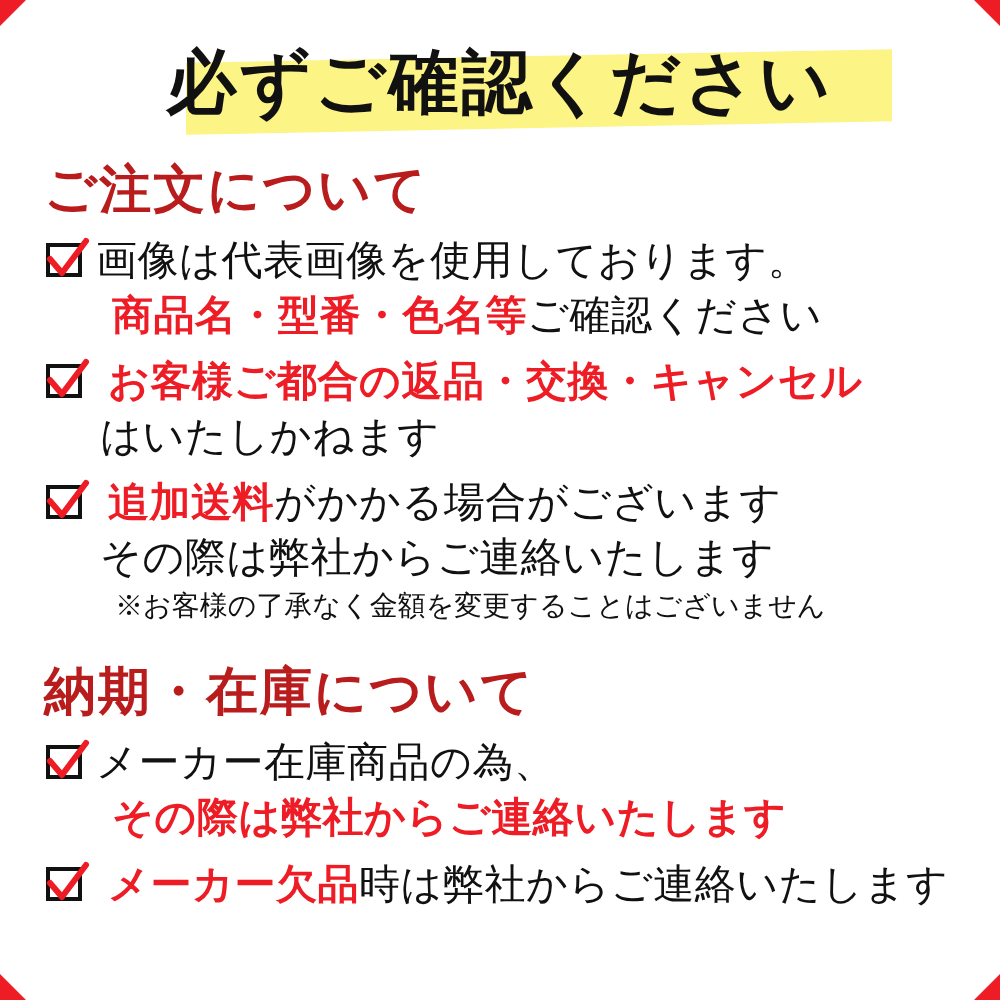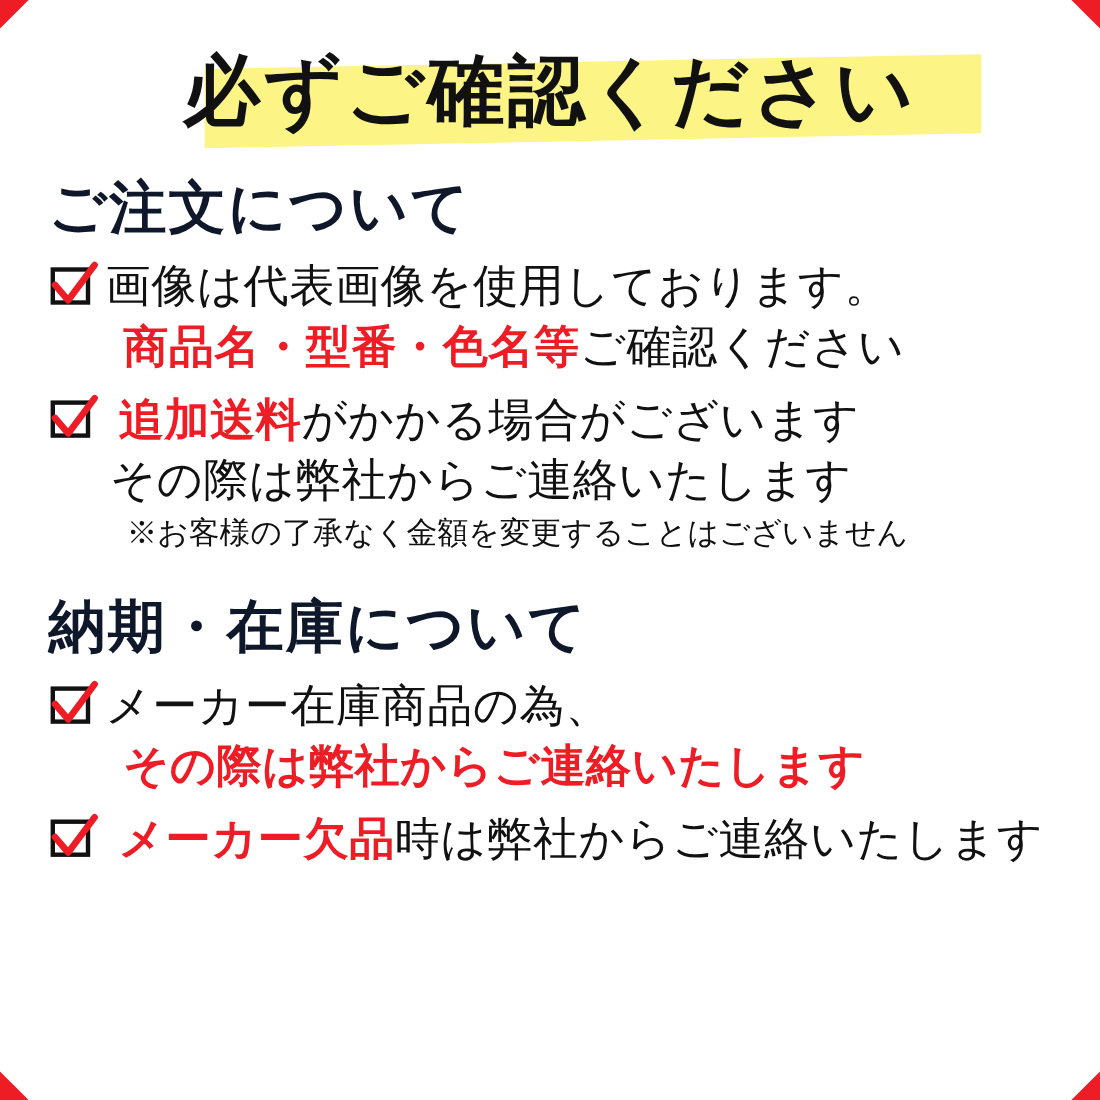--- a/index.html
+++ b/index.html
@@ -75,21 +75,21 @@
     letter-spacing: 3px;
     color: #111111;
     line-height: 96px;
     font-family: "DejaVu Serif", "Liberation Serif", serif;
   }
 
   
   .section-head {
     font-size: 52px;
     font-weight: bold;
-    color: #0f172a;
+    color: #b91c1c;
     letter-spacing: 2px;
     margin: 26px 0 6px 6px;
     line-height: 1.25;
   }
   .section-head.second {
     margin-top: 34px;
   }
 
   
   .item {
@@ -170,20 +170,32 @@
       <svg viewBox="0 0 46 46">
           <path d="M6 20 L18 34 L42 2" fill="none" stroke="#ee1c25" stroke-width="6" stroke-linecap="round" stroke-linejoin="round"></path>
         </svg>
     </span>
     <span class="lines">
       <div class="line"><span>画像は代表画像を使用しております。</span></div>
       <div class="line indent"><span class="red">商品名・型番・色名等</span><span>ご確認ください</span></div>
     </span>
   </div>
 
+  <div class="item">
+    <span class="check">
+      <span class="box"></span>
+      <svg viewBox="0 0 46 46">
+          <path d="M6 20 L18 34 L42 2" fill="none" stroke="#ee1c25" stroke-width="6" stroke-linecap="round" stroke-linejoin="round"></path>
+        </svg>
+    </span>
+    <span class="lines">
+      <div class="line"><span class="red">お客様ご都合の返品・交換・キャンセル</span></div>
+      <div class="line indent"><span>はいたしかねます</span></div>
+    </span>
+  </div>
 
   <div class="item">
     <span class="check">
       <span class="box"></span>
       <svg viewBox="0 0 46 46">
           <path d="M6 20 L18 34 L42 2" fill="none" stroke="#ee1c25" stroke-width="6" stroke-linecap="round" stroke-linejoin="round"></path>
         </svg>
     </span>
     <span class="lines">
       <div class="line"><span class="red">追加送料</span><span>がかかる場合がございます</span></div>

